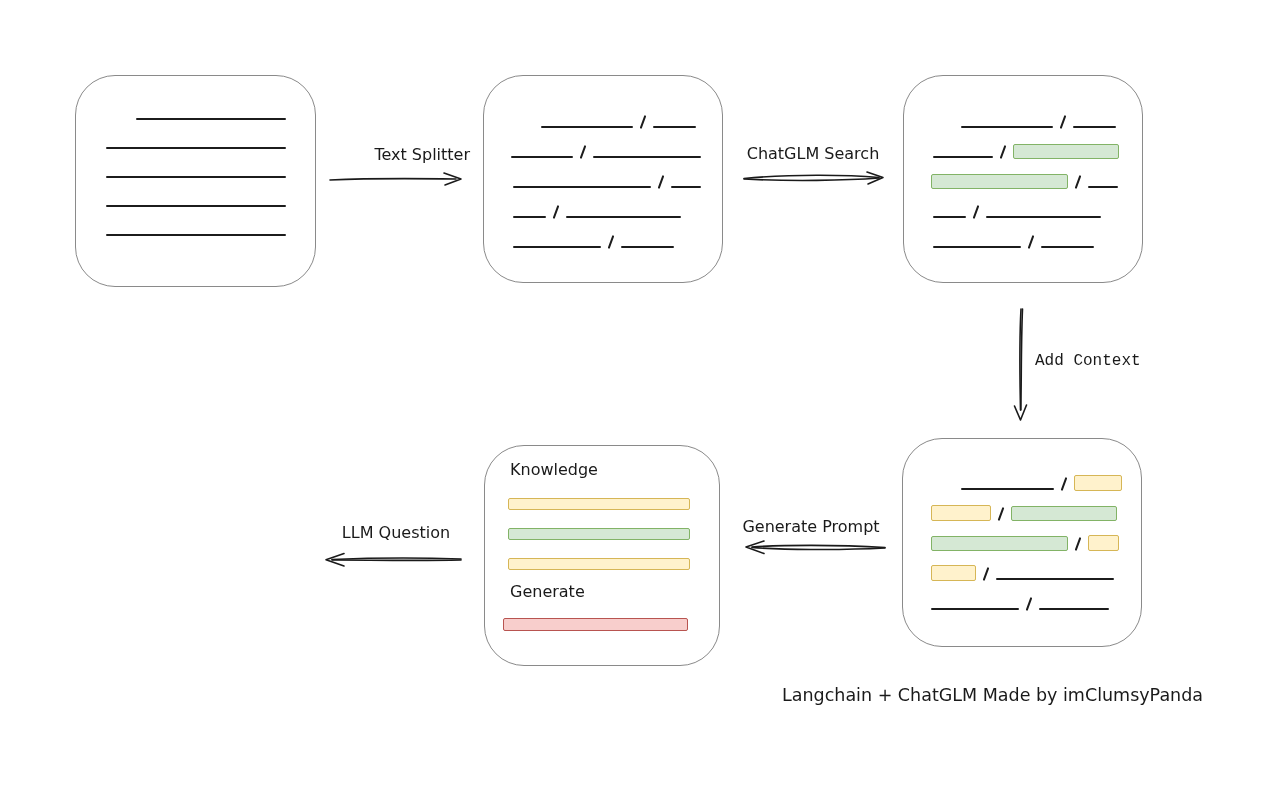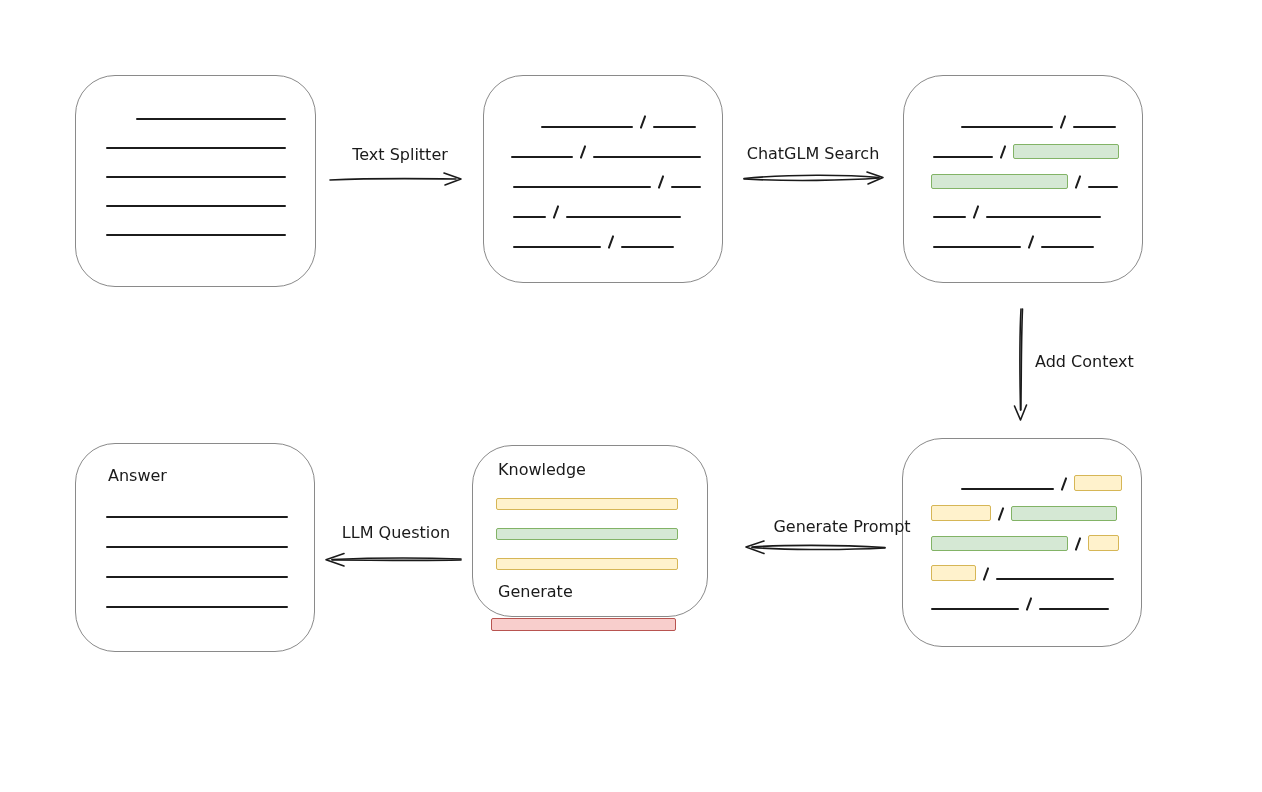--- a/index.html
+++ b/index.html
@@ -8,21 +8,21 @@
     font-family:"DejaVu Sans","Liberation Sans",sans-serif;color:#1a1a1a;
   }
   .node{
     position:absolute;background:#fff;border:1.3px solid var(--box-stroke,#8a8a8a);
     border-radius:40px;box-sizing:border-box;
   }
   #box-document{left:75px;top:75px;width:241px;height:212px;}
   #box-chunks{left:483px;top:75px;width:240px;height:208px;}
   #box-search{left:903px;top:75px;width:240px;height:208px;}
   #box-context{left:902px;top:438px;width:240px;height:209px;}
-  #box-prompt{left:472px;top:445px;width:236px;height:172px;}
+  #box-prompt{left:484px;top:445px;width:236px;height:221px;}
   #box-answer{left:75px;top:443px;width:240px;height:209px;}
 
   .rows{position:absolute;display:flex;flex-direction:column;}
   #rows-document{left:30px;top:16px;}
   #rows-document .row{height:29px;}
   #rows-chunks{left:27px;top:23px;}
   #rows-search{left:27px;top:23px;}
   #rows-context{left:28px;top:22px;}
   #rows-answer{left:30px;top:45px;}
   #rows-knowledge{left:23px;top:34px;}
@@ -38,24 +38,24 @@
   .chip-green{background:var(--green-fill,#d5e8d4);border:1.5px solid var(--green-stroke,#82b366);}
   .chip-yellow{background:var(--yellow-fill,#fff2cc);border:1.5px solid var(--yellow-stroke,#d6b656);}
   .chip-red{background:var(--red-fill,#f8cecc);border:1.5px solid var(--red-stroke,#b85450);}
 
   .box-title{position:absolute;font-size:16px;font-weight:500;white-space:nowrap;}
   #title-answer{left:32px;top:22px;}
   #title-knowledge{left:25px;top:14px;}
   #title-question{left:25px;top:136px;}
 
   .arrow-label{position:absolute;font-size:16px;font-weight:500;white-space:nowrap;text-align:center;}
-  #label-text-splitter{left:330px;top:145px;width:140px;}
+  #label-text-splitter{left:330px;top:145px;width:140px;text-align:right;}
   #label-vector-search{left:738px;top:144px;width:150px;}
-  #label-add-context{left:1035px;top:352px;}
-  #label-generate-prompt{left:764px;top:517px;width:156px;}
+  #label-add-context{left:1035px;top:352px;font-family:Liberation Mono, monospace;}
+  #label-generate-prompt{left:733px;top:517px;width:156px;}
   #label-llm-response{left:326px;top:523px;width:140px;}
 
   svg.arrow{position:absolute;overflow:visible;}
   svg.arrow path{stroke:#1a1a1a;stroke-width:1.6;fill:none;stroke-linecap:round;stroke-linejoin:round;}
   #arrow-text-splitter{left:328px;top:168px;}
   #arrow-vector-search{left:741px;top:166px;}
   #arrow-add-context{left:1008px;top:306px;}
   #arrow-generate-prompt{left:736px;top:536px;}
   #arrow-llm-response{left:314px;top:548px;}
 
@@ -190,37 +190,20 @@
         </div>
       </div>
     <div class="box-title" id="title-question">Generate</div>
     <div class="rows" id="rows-question">
         <div class="row">
           <span class="seg-chip chip-red" style="width: 185px; height: 13px;"></span>
         </div>
       </div>
   </div>
 
-  <div class="node" id="box-answer">
-    <div class="box-title" id="title-answer">Answer</div>
-    <div class="rows" id="rows-answer">
-        <div class="row">
-          <span class="seg-line" style="width: 182px;"></span>
-        </div>
-        <div class="row">
-          <span class="seg-line" style="width: 182px;"></span>
-        </div>
-        <div class="row">
-          <span class="seg-line" style="width: 182px;"></span>
-        </div>
-        <div class="row">
-          <span class="seg-line" style="width: 182px;"></span>
-        </div>
-      </div>
-  </div>
 
   <svg class="arrow" id="arrow-text-splitter" width="142" height="22">
     <path d="M2,12 C45,10 95,10.5 128,11"></path>
     <path d="M116,5 L133,11 L117,17"></path>
   </svg>
 
   <svg class="arrow" id="arrow-vector-search" width="148" height="24">
     <path d="M3,12.5 C50,8 105,8.5 138,11.5"></path>
     <path d="M3,13 C50,15.5 105,14.5 138,12"></path>
     <path d="M126,6 L142,11.5 L127,18"></path>
@@ -243,14 +226,15 @@
     <path d="M147,12 C100,13 55,12 18,12"></path>
     <path d="M30,5.5 L12,11.8 L30,18"></path>
   </svg>
 
   <div class="arrow-label" id="label-text-splitter">Text Splitter</div>
   <div class="arrow-label" id="label-vector-search">ChatGLM Search</div>
   <div class="arrow-label" id="label-add-context">Add Context</div>
   <div class="arrow-label" id="label-generate-prompt">Generate Prompt</div>
   <div class="arrow-label" id="label-llm-response">LLM Question</div>
 
+  <div class="caption">Langchain + ChatGLM Made by imClumsyPanda</div>
 
 </div>
 
 </body></html>

